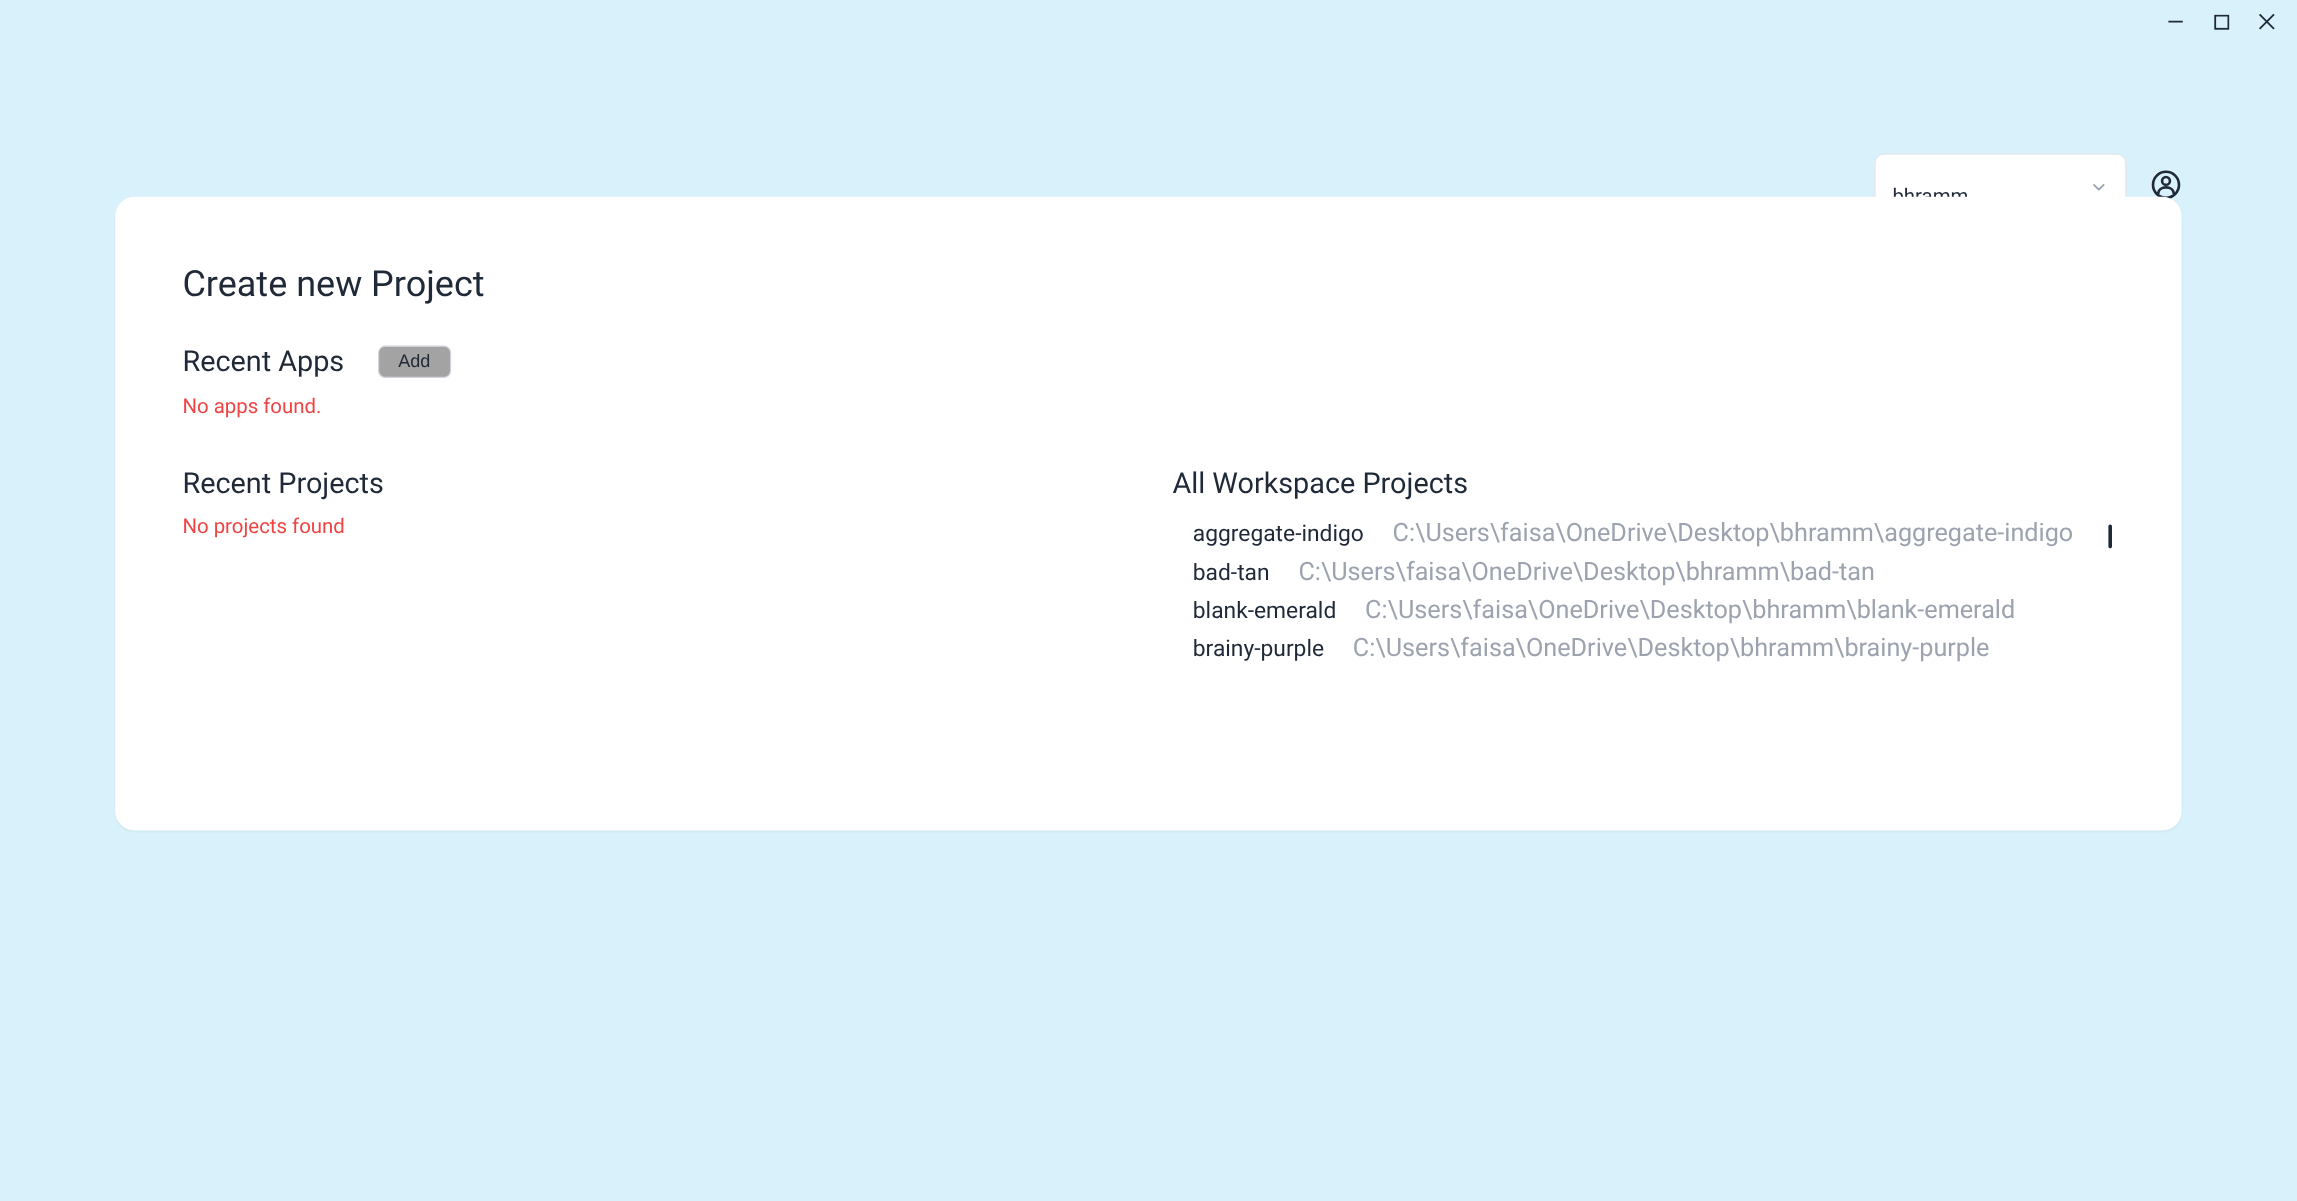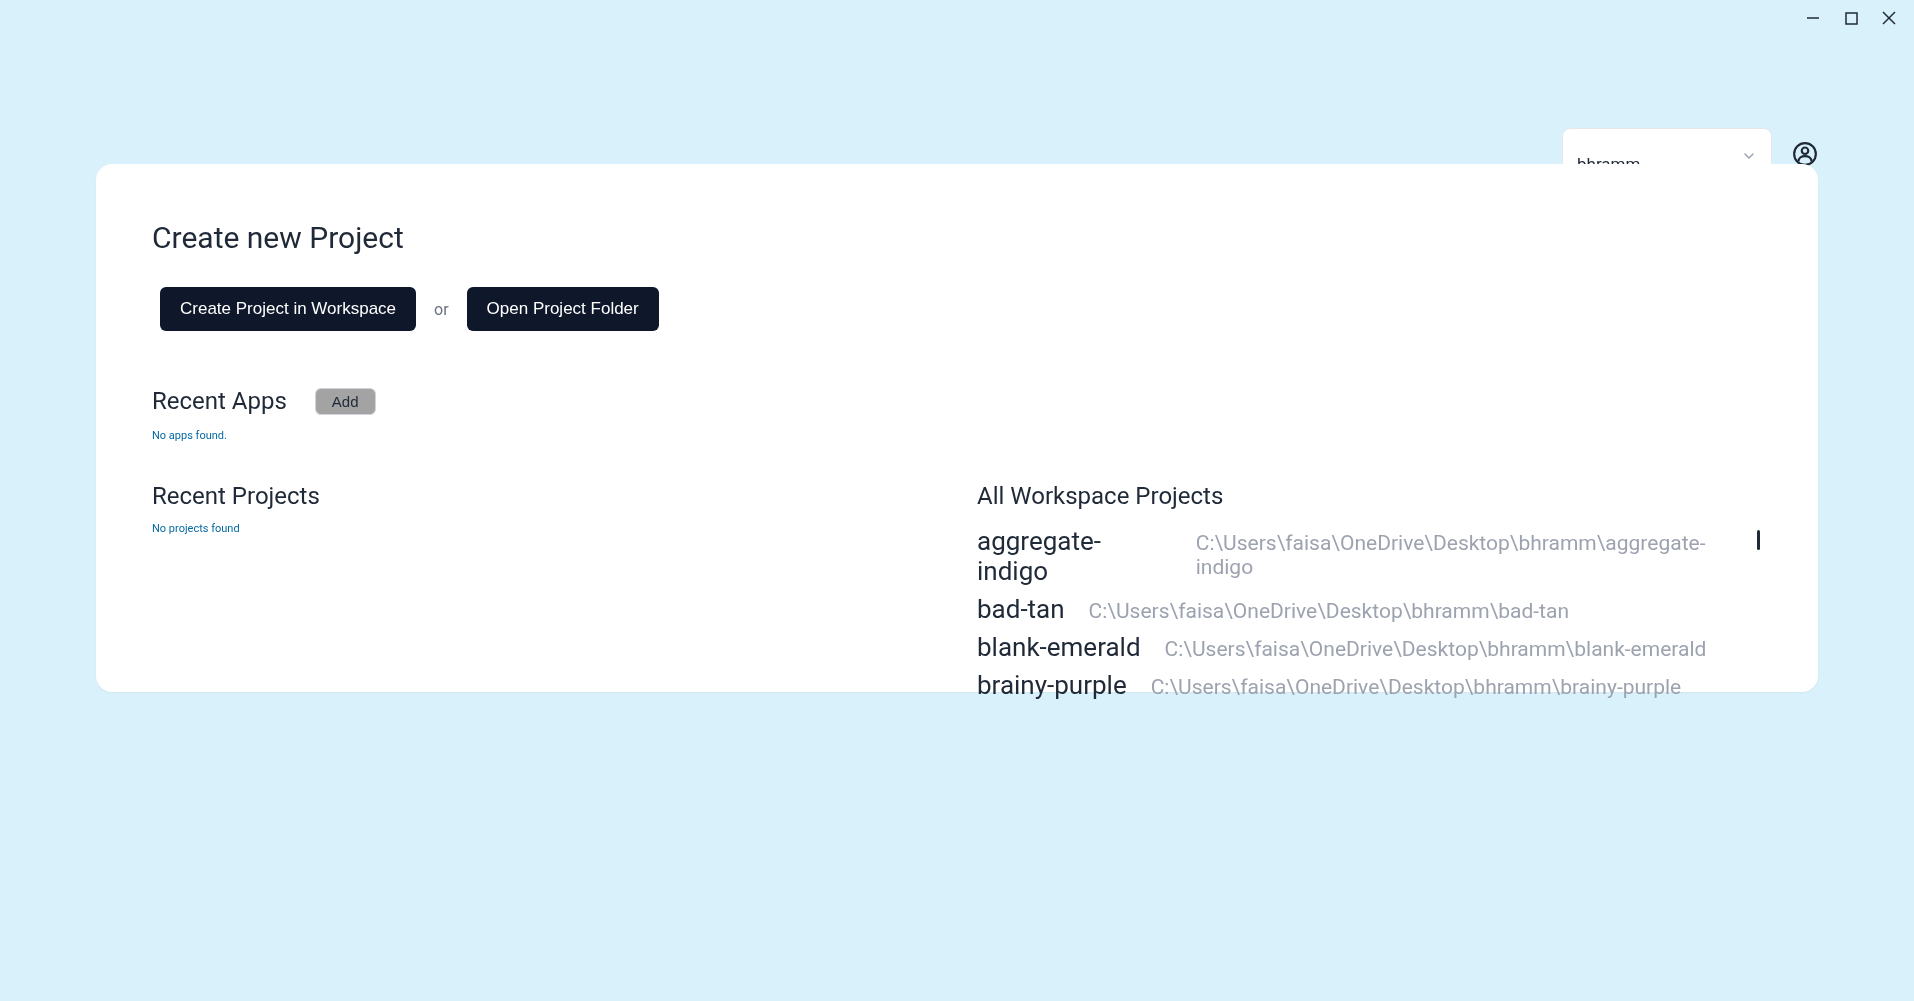--- a/index.html
+++ b/index.html
@@ -115,22 +115,22 @@
       background: #a3a3a3;
       border: 1px solid #d1d5db;
       padding: 4px 16px;
       border-radius: 6px;
       font-size: 15px;
       font-weight: 500;
       color: #1f2937;
       cursor: pointer;
     }
     .empty-text {
-      color: #0369a1;
-      font-size: 11px;
+      color: #ef4444;
+      font-size: 17px;
       margin-bottom: 40px;
     }
     .columns {
       display: flex;
       gap: 40px;
     }
     .col-left {
       flex: 1;
     }
     .col-right {
@@ -140,23 +140,24 @@
     .project-list {
       margin-top: 12px;
     }
     .project-item {
       display: flex;
       align-items: baseline;
       gap: 24px;
       padding: 4px 0;
     }
     .project-name {
-      font-size: 26px;
-      color: #1f2937;
-      cursor: pointer;
+      font-size: 19px;
+      color: #1f2937;
+      cursor: pointer;
+      margin-left: 17px;
     }
     .project-path {
       font-size: 21px;
       color: #9ca3af;
     }
     .scroll-indicator {
       position: absolute;
       right: 2px;
       top: 48px;
       width: 3px;
@@ -199,25 +200,20 @@
       <circle cx="12" cy="12" r="10" stroke="currentColor" stroke-width="2" fill="none"></circle>
       <circle cx="12" cy="9" r="3" stroke="currentColor" stroke-width="2" fill="none"></circle>
       <path d="M6 19 C6 15.5 9 14 12 14 C15 14 18 15.5 18 19" stroke="currentColor" stroke-width="2" fill="none"></path>
     </svg>
   </div>
 </div>
 
 <div class="main-card">
   <h1 class="section-title">Create new Project</h1>
 
-  <div class="button-row">
-    <button class="btn-primary">Create Project in Workspace</button>
-    <span class="or-text">or</span>
-    <button class="btn-primary">Open Project Folder</button>
-  </div>
 
   <div class="subsection-row">
     <h2 class="subsection-title">Recent Apps</h2>
     <button class="btn-add">Add</button>
   </div>
   <p class="empty-text">No apps found.</p>
 
   <div class="columns">
     <div class="col-left">
       <h2 class="subsection-title">Recent Projects</h2>

